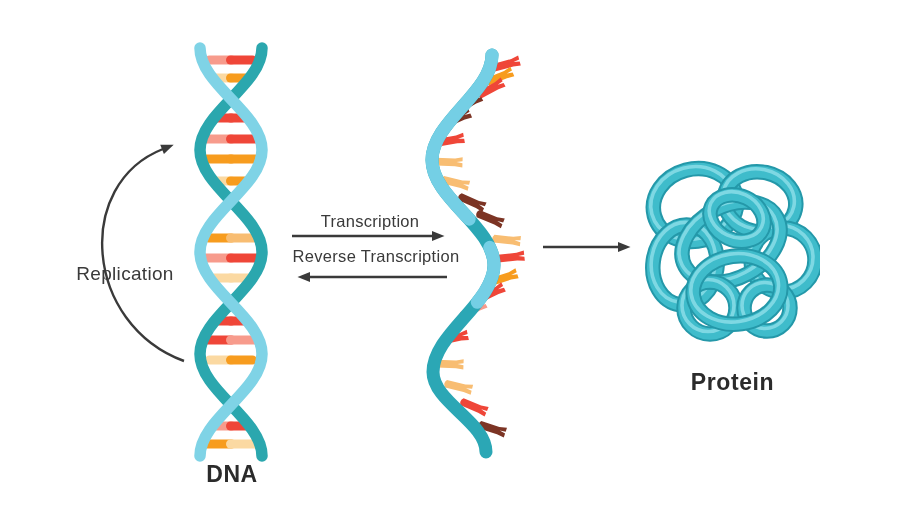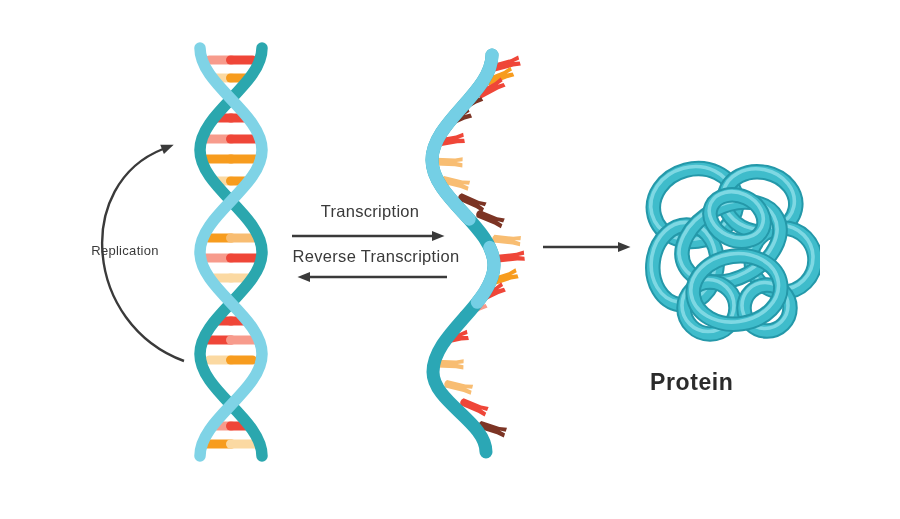--- a/index.html
+++ b/index.html
@@ -7,23 +7,23 @@
     position:relative;width:900px;height:519px;overflow:hidden;
     background:var(--bg,#fff);
     font-family:"Liberation Sans", sans-serif;
   }
   .art{position:absolute;}
   .plabel{
     position:absolute;text-align:center;
     font-size:16.5px;font-weight:500;letter-spacing:.3px;
     color:var(--ink,#3a3a3a);
   }
-  .rlabel{font-size:13px;}
+  .rlabel{font-size:19px;margin-top:20px;}
   .nlabel{
-    position:absolute;text-align:left;
+    position:absolute;text-align:center;
     font-size:23px;font-weight:700;letter-spacing:.6px;
     color:var(--labelInk,#2b2b2b);
   }
   
   .f-red{fill:var(--red)} .f-salmon{fill:var(--salmon)} .f-orange{fill:var(--orange)}
   .f-cream{fill:var(--cream)} .f-peach{fill:var(--peach)} .f-brown{fill:var(--brown)}
   .ink-fill{fill:var(--ink)}
   
   .s-light{stroke:var(--strandLight);fill:none;stroke-width:11.5;stroke-linecap:round}
   .s-dark{stroke:var(--strandDark);fill:none;stroke-width:11.5;stroke-linecap:round}
@@ -191,18 +191,19 @@
         <path class="ink-fill" d="M0.5,0.5 L13,5.5 L0.5,10.5 Z"></path>
       </marker>
     </defs>
     <path class="ink-line" marker-end="url(#ah)" d="M 184 361 C 84 324 74 184 163 149"></path>
     <path class="ink-line" marker-end="url(#ah)" d="M 292 236 L 433 236"></path>
     <path class="ink-line" marker-end="url(#ah)" d="M 447 277 L 309 277"></path>
     <path class="ink-line" marker-end="url(#ah)" d="M 543 247 L 619 247"></path>
   </svg>
 
   <div class="plabel rlabel" style="left:70px;top:243px;width:110px">Replication</div>
-  <div class="plabel" style="left:285px;top:202px;width:170px">Transcription</div>
+  <div class="plabel" style="left:285px;top:212px;width:170px">Transcription</div>
   <div class="plabel" style="left:284px;top:247px;width:184px">Reverse Transcription</div>
 
+  <div class="nlabel" style="left:187px;top:461px;width:90px">DNA</div>
   <div class="nlabel" style="left:650px;top:369px;width:165px">Protein</div>
 
 </div>
 
 </body></html>

